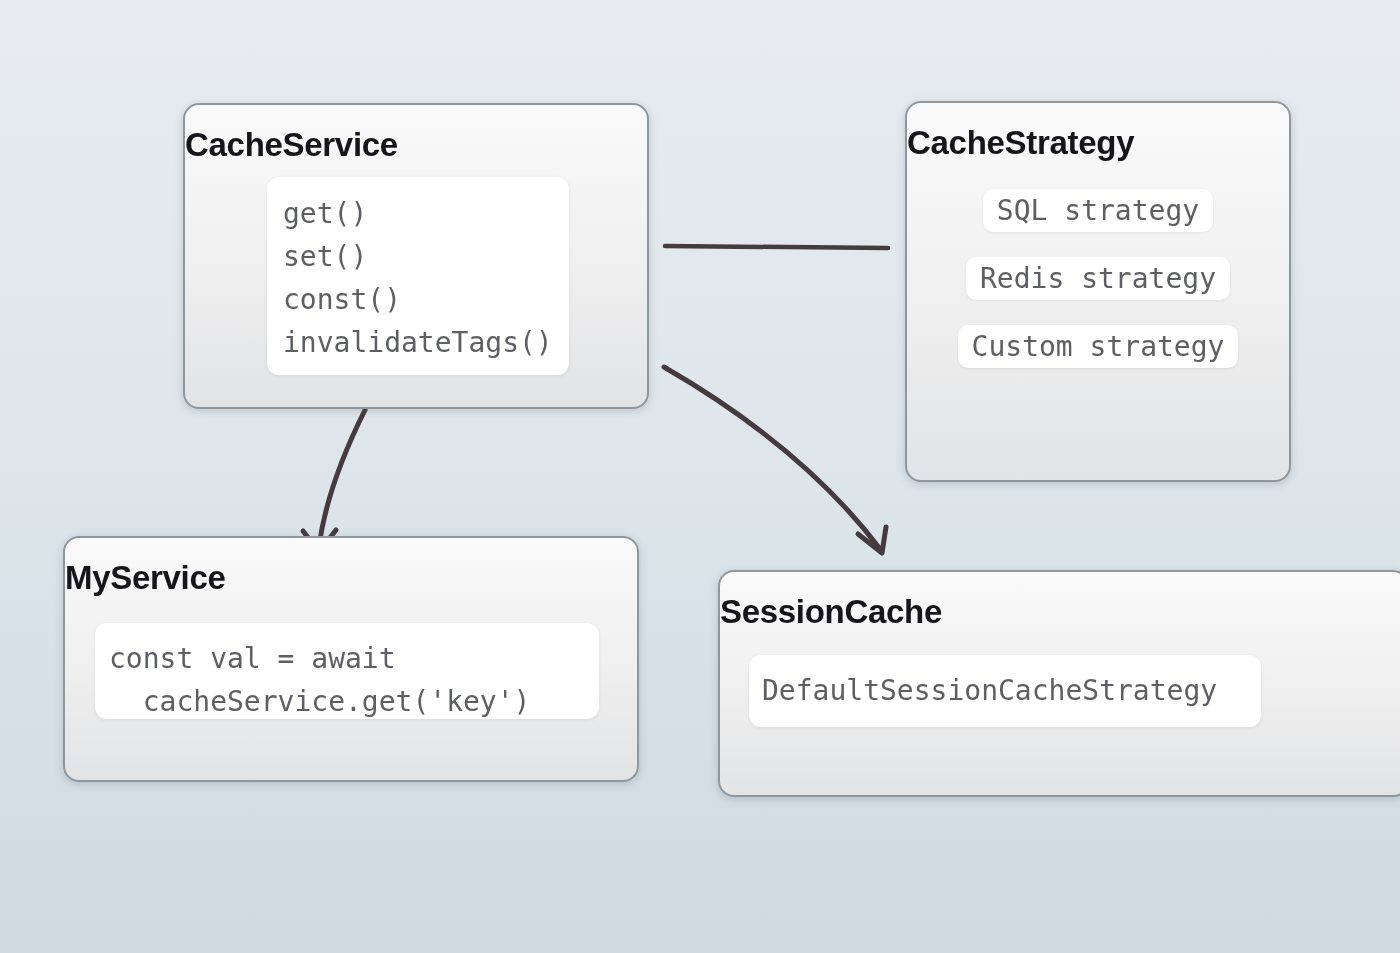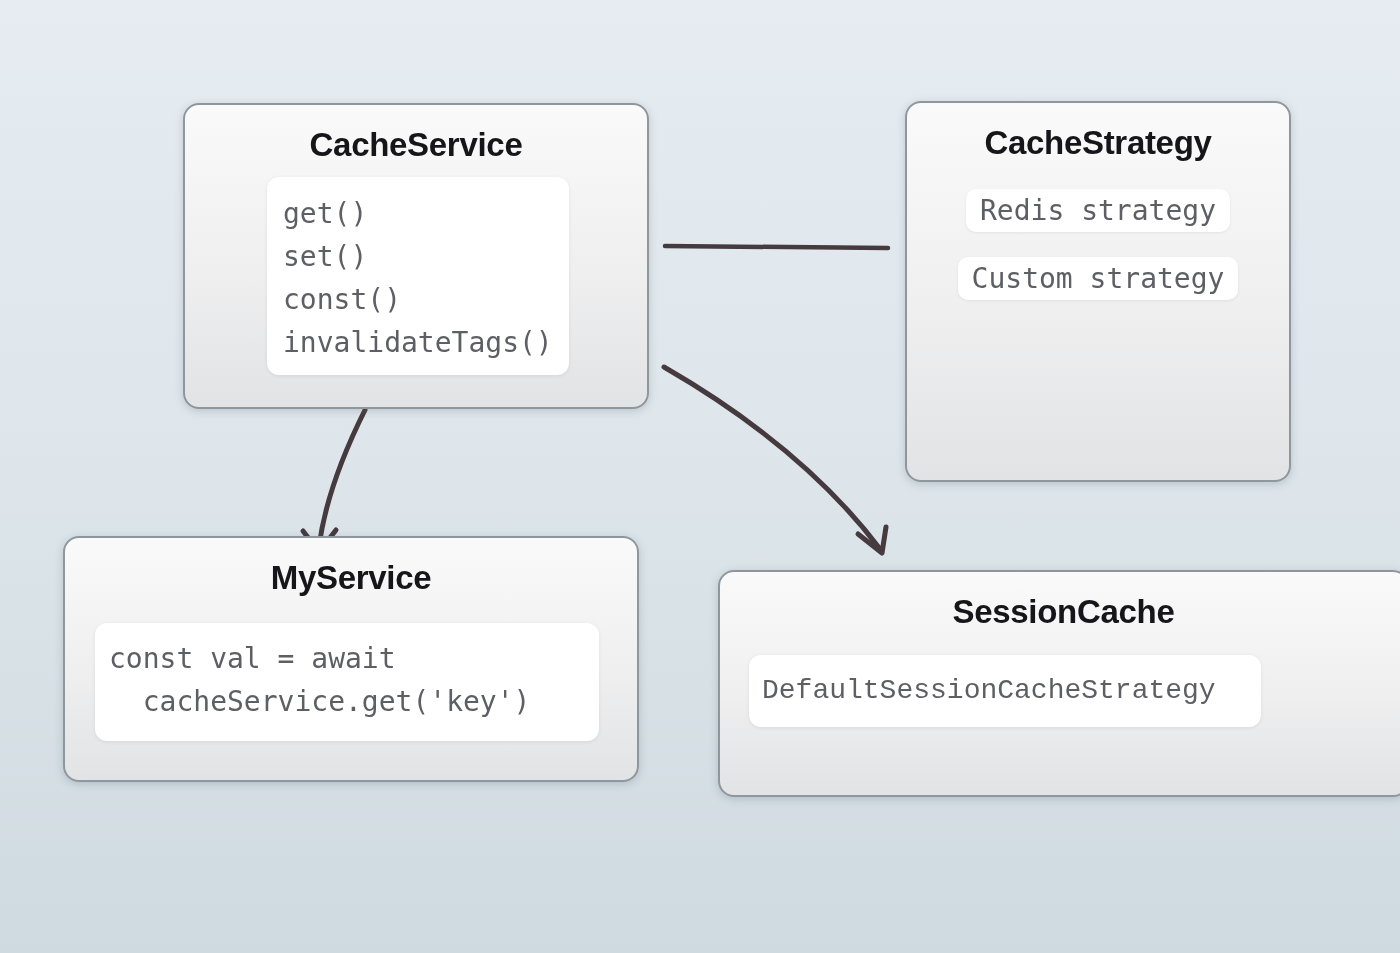--- a/index.html
+++ b/index.html
@@ -20,21 +20,20 @@
     border-radius: 16px;
     background: linear-gradient(180deg, #fafafa 0%, #efeff0 55%, #e2e3e4 100%);
     box-shadow: 0 2px 8px rgba(90,105,115,0.28);
   }
   .node-title {
     font-weight: bold;
     font-size: 33px;
     line-height: 40px;
     color: #15151a;
     letter-spacing: -0.3px;
-    text-align: center;
     margin-top: 20px;
   }
   .panel {
     position: absolute;
     box-sizing: border-box;
     background: #ffffff;
     border-radius: 12px;
     box-shadow: 0 1px 4px rgba(0,0,0,0.07);
   }
   .code {
@@ -55,25 +54,25 @@
   }
   .pill {
     background: #ffffff;
     border-radius: 10px;
     height: 43px; line-height: 43px;
     padding: 0 14px;
     box-shadow: 0 1px 3px rgba(0,0,0,0.07);
   }
   
   .node-my-service { left: 63px; top: 536px; width: 576px; height: 246px; }
-  .node-my-service .panel { left: 30px; top: 85px; width: 504px; height: 118px; padding: 14px 0 16px 14px; }
+  .node-my-service .panel { left: 30px; top: 85px; width: 504px; height: 96px; padding: 14px 0 16px 14px; }
   
   .node-session-cache { left: 718px; top: 570px; width: 691px; height: 227px; }
   .node-session-cache .panel { left: 29px; top: 83px; width: 512px; height: 72px; padding-left: 13px; }
-  .node-session-cache .code { line-height: 72px; font-family: Liberation Mono, monospace; }
+  .node-session-cache .code { line-height: 72px; }
 
   .edges {
     position: absolute; left: 0; top: 0;
     width: 1400px; height: 953px;
     pointer-events: none;
   }
 </style>
 </head>
 <body>
 
@@ -95,20 +94,21 @@
       <div class="code">get()</div>
       <div class="code">set()</div>
       <div class="code">const()</div>
       <div class="code">invalidateTags()</div>
     </div>
   </div>
 
   <div class="node node-cache-strategy">
     <div class="node-title">CacheStrategy</div>
     <div class="pill-stack">
+      <div class="pill code">SQL strategy</div>
       <div class="pill code">Redis strategy</div>
       <div class="pill code">Custom strategy</div>
     </div>
   </div>
 
   <div class="node node-my-service">
     <div class="node-title">MyService</div>
     <div class="panel">
       <div class="code">const val = await</div>
       <div class="code">  cacheService.get('key')</div>

